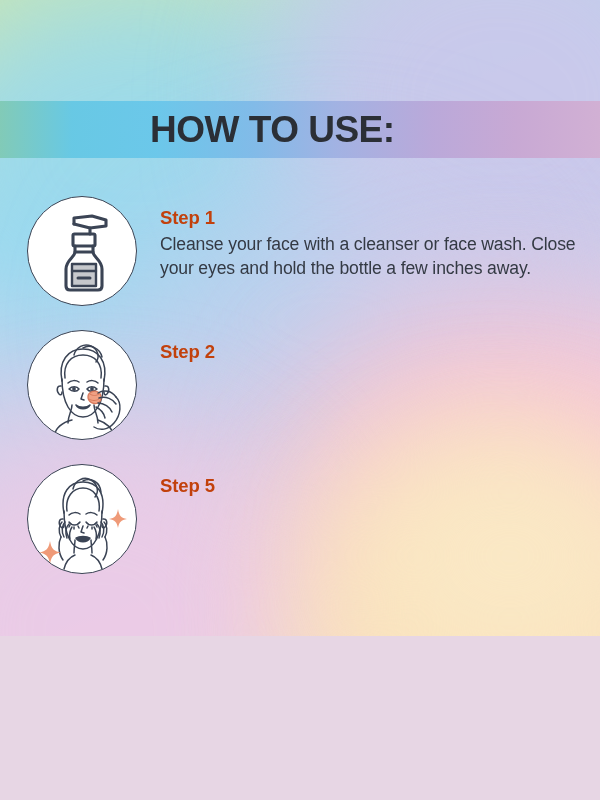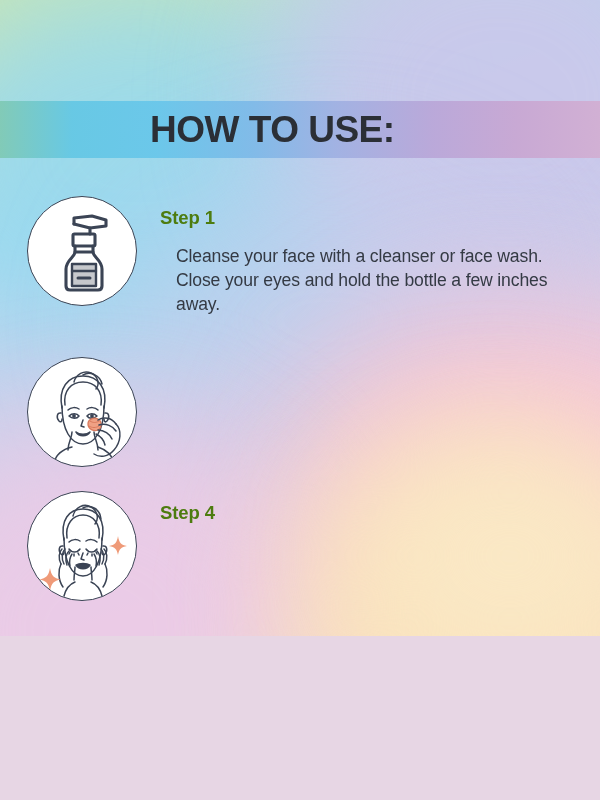--- a/index.html
+++ b/index.html
@@ -144,31 +144,31 @@
   }
   .step-text {
     flex: 1 1 auto;
     padding-left: 23px;
     padding-right: 12px;
     padding-top: 11px;
   }
   .step-title {
     font-size: 18.5px;
     font-weight: 700;
-    color: #4d7c0f;
+    color: #c2410c;
     line-height: 1.18;
     margin: 0 0 4px 0;
     letter-spacing: -0.1px;
   }
   .step-body {
     font-size: 17.6px;
     font-weight: 400;
     color: #343a44;
     line-height: 1.36;
-    margin: 16px;
+    margin: 0;
     letter-spacing: -0.15px;
   }
 
   
   .step-row + .step-row { margin-top: 24px; }
 
   .step-row--noicon { padding-left: 150px; margin-top: 20px; }
   .step-row--noicon .step-text { padding-left: 0; padding-top: 0; }
 </style>
 </head>
@@ -260,20 +260,21 @@
               <path d="M70 62 C76 58 84 60 88 66"></path>
               <path d="M71 67 C78 65 85 68 88 73"></path>
               <path d="M70 72 C76 72 82 76 84 81"></path>
               <path d="M68 76 C72 78 76 82 77 87"></path>
               <path d="M88 66 C94 72 93 84 86 92 C80 99 72 100 66 96"></path>
             </g>
           </svg>
         </div>
       </div>
       <div class="step-text">
+        <p class="step-title">Step 2</p>
       </div>
     </div>
 
     <div class="step-row">
       <div class="step-icon-wrap">
         <div class="icon-circle">
           <svg viewBox="0 0 110 110" width="110" height="110">
             <g fill="none" stroke="#3b4455" stroke-width="1.5" stroke-linejoin="round" stroke-linecap="round">
 
               <path d="M46 88 C46 82 47 79 47 75 M64 88 C64 82 63 79 63 75"></path>
@@ -315,21 +316,21 @@
             </g>
 
             <g fill="#ef9a78">
               <path d="M90 44 C91.2 51 93 52.8 99 54 C93 55.2 91.2 57 90 63 C88.8 57 87 55.2 81 54 C87 52.8 88.8 51 90 44 Z"></path>
               <path d="M22 76 C23.5 84 25.5 86 33 87.5 C25.5 89 23.5 91 22 99 C20.5 91 18.5 89 11 87.5 C18.5 86 20.5 84 22 76 Z"></path>
             </g>
           </svg>
         </div>
       </div>
       <div class="step-text">
-        <p class="step-title">Step 4</p>
+        <p class="step-title">Step 5</p>
       </div>
     </div>
 
     <div class="step-row step-row--noicon">
       <div class="step-text">
       </div>
     </div>
 
   </div>
 </div>

